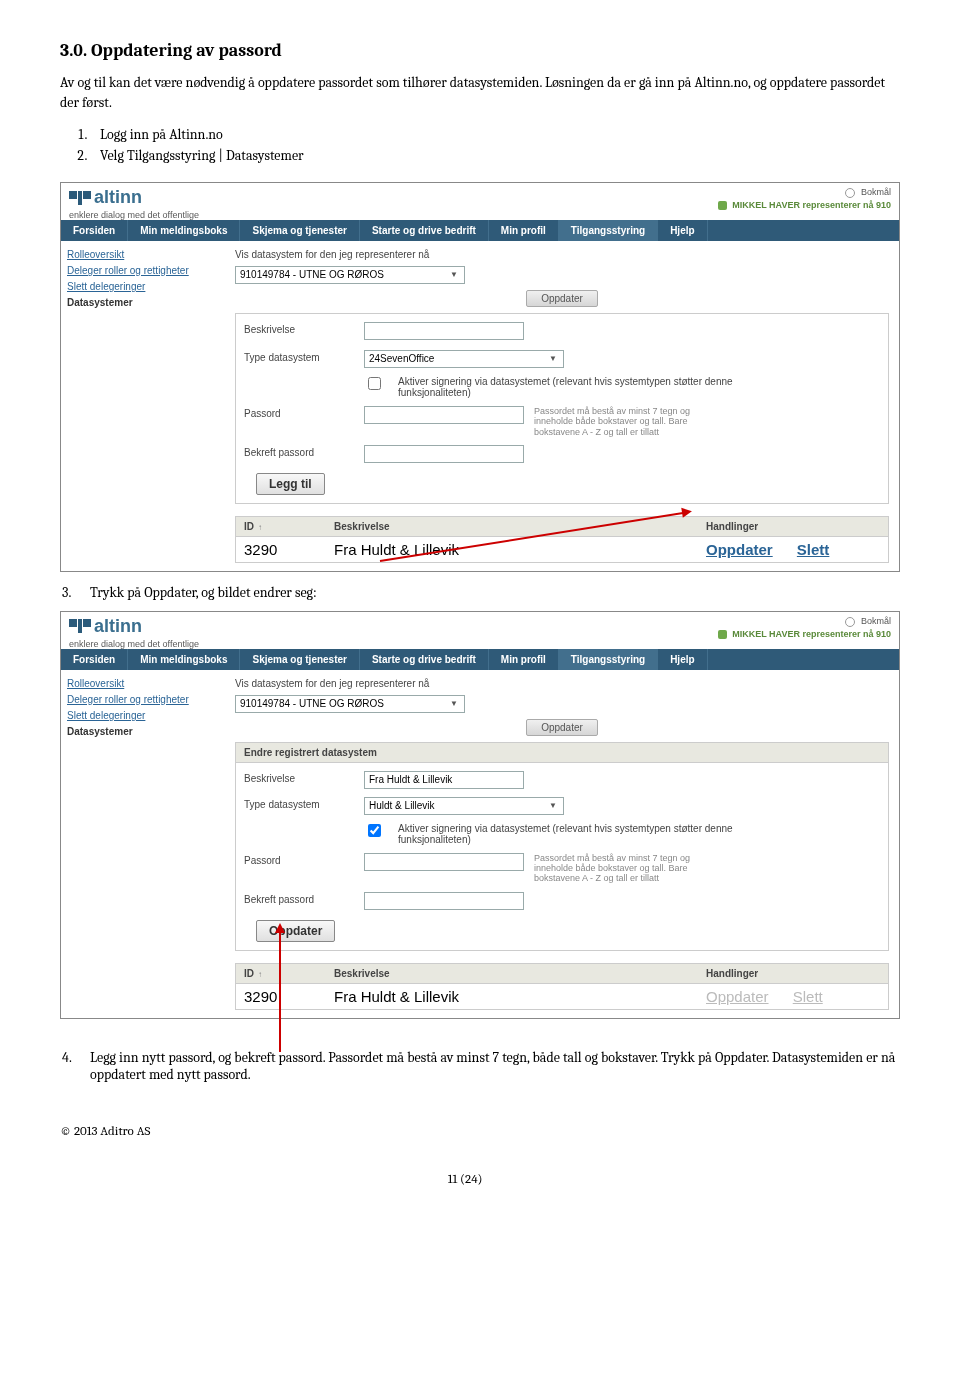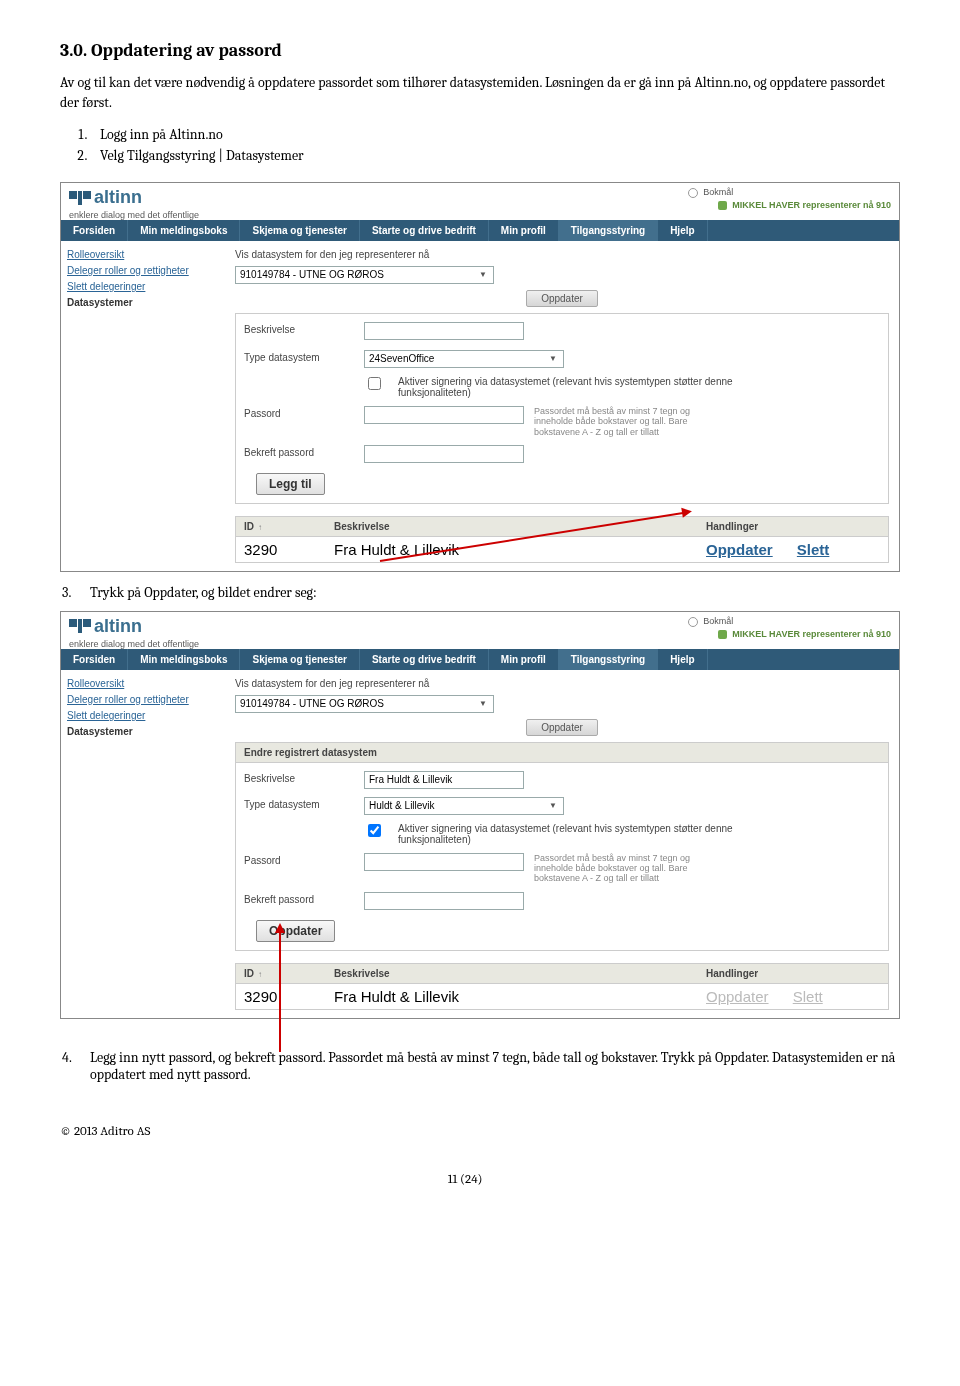--- a/index.html
+++ b/index.html
@@ -44,21 +44,21 @@
   .logo-icon {
     display: inline-flex;
     gap: 1px;
   }
   .logo-icon span {
     display: inline-block; width: 4px; height: 14px; background: #2b5a7a;
   }
   .logo-icon span.sq { width: 8px; height: 8px; }
   .brand-text { font-size: 18px; color: #3b6f8f; }
   .tagline { font-size: 9px; color: #5a5a5a; margin-top: -2px; }
-  .ss-topright { font-size: 9px; color: #555; }
+  .ss-topright { text-align: right; font-size: 9px; color: #555; }
   .ss-topright .lang { color: #555; }
   .ss-topright .user { color: #5a8a3a; font-weight: bold; margin-top: 2px; padding-left: 30px; }
   .user-icon {
     display:inline-block; width:9px; height:9px; background:#6fa84a; border-radius:2px; vertical-align:middle; margin-right:3px;
   }
   .globe-icon {
     display:inline-block; width:10px; height:10px; border:1px solid #999; border-radius:50%; vertical-align:middle; margin-right:3px;
     position:relative;
   }
   .topnav {
@@ -90,21 +90,21 @@
   .selectbox, .textinput {
     border: 1px solid #9aa;
     background: #fff;
     padding: 1px 4px;
     font-size: 10px;
     height: 18px;
     display: inline-flex;
     align-items: center;
     justify-content: space-between;
   }
-  .selectbox { width: 259px; }
+  .selectbox { width: 230px; }
   .textinput { width: 160px; }
   .select-arrow {
     width: 12px;
     text-align: center;
     color: #555;
     font-size: 8px;
   }
   .btn-gray {
     background: linear-gradient(#f0f0f0,#d6d6d6);
     border: 1px solid #aaa;

